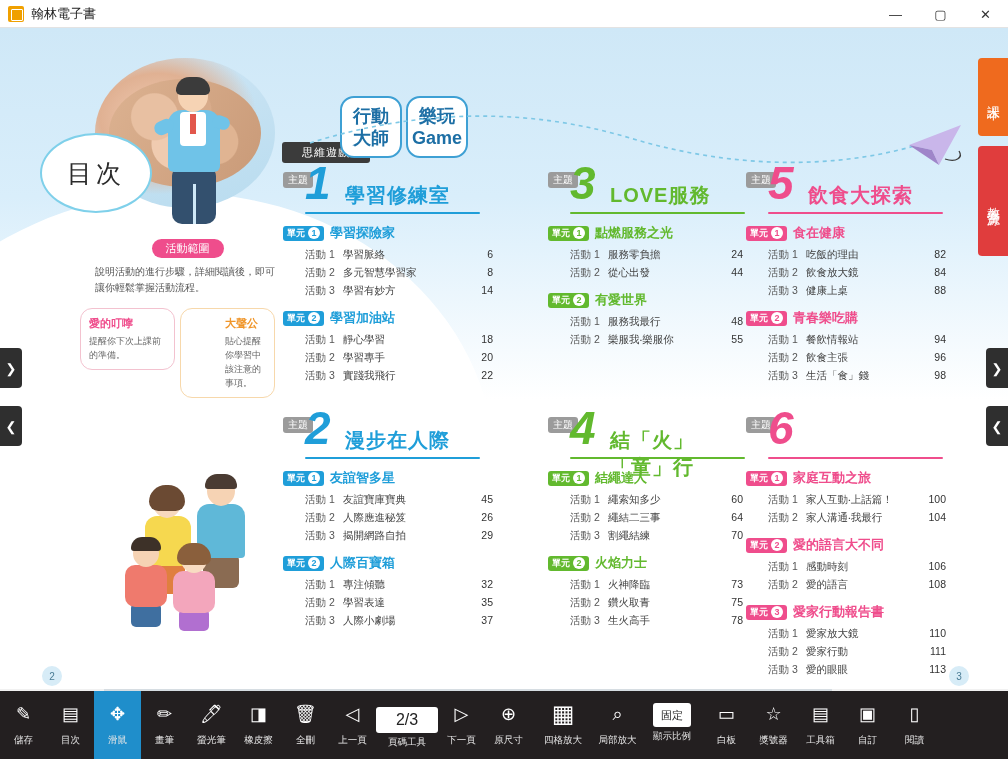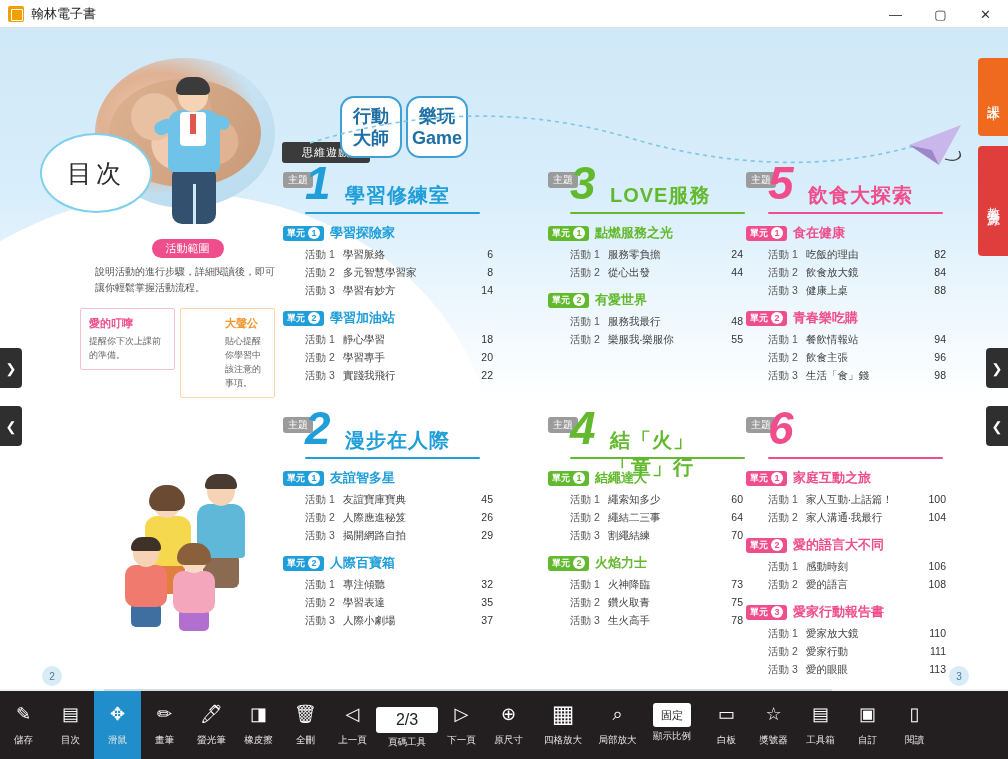--- a/index.html
+++ b/index.html
@@ -88,21 +88,21 @@
   
   .pill{
     display:inline-block; padding:2px 14px; border-radius:10px; color:#fff; font-size:11px;
   }
   .range-box{ position:absolute; left:95px; top:210px; width:185px; text-align:center; }
   .range-text{
     margin-top:6px; font-size:10px; color:#555; line-height:1.6; text-align:left;
   }
 
   .card{
-    position:absolute; border:1.5px solid #f3c2cf; border-radius:2px;
+    position:absolute; border:1.5px solid #f3c2cf; border-radius:12px;
     background:#fff; padding:6px 8px; font-size:9px; color:#666; line-height:1.55;
   }
   .card .card-title{ font-size:11px; font-weight:bold; margin-bottom:3px; }
 
   
   .family{ position:absolute; left:95px; top:440px; width:175px; height:175px; }
   .f-dad{position:absolute; left:96px; top:8px; width:62px; height:110px;}
   .f-dad .h{position:absolute; left:16px; top:0; width:28px; height:30px; background:#f6d3b4; border-radius:50%;}
   .f-dad .hair{position:absolute; left:14px; top:-2px; width:32px; height:15px; background:#4a3b32; border-radius:16px 16px 4px 4px;}
   .f-dad .b{position:absolute; left:6px; top:28px; width:48px; height:54px; background:#5fb8d8; border-radius:12px 12px 4px 4px;}

